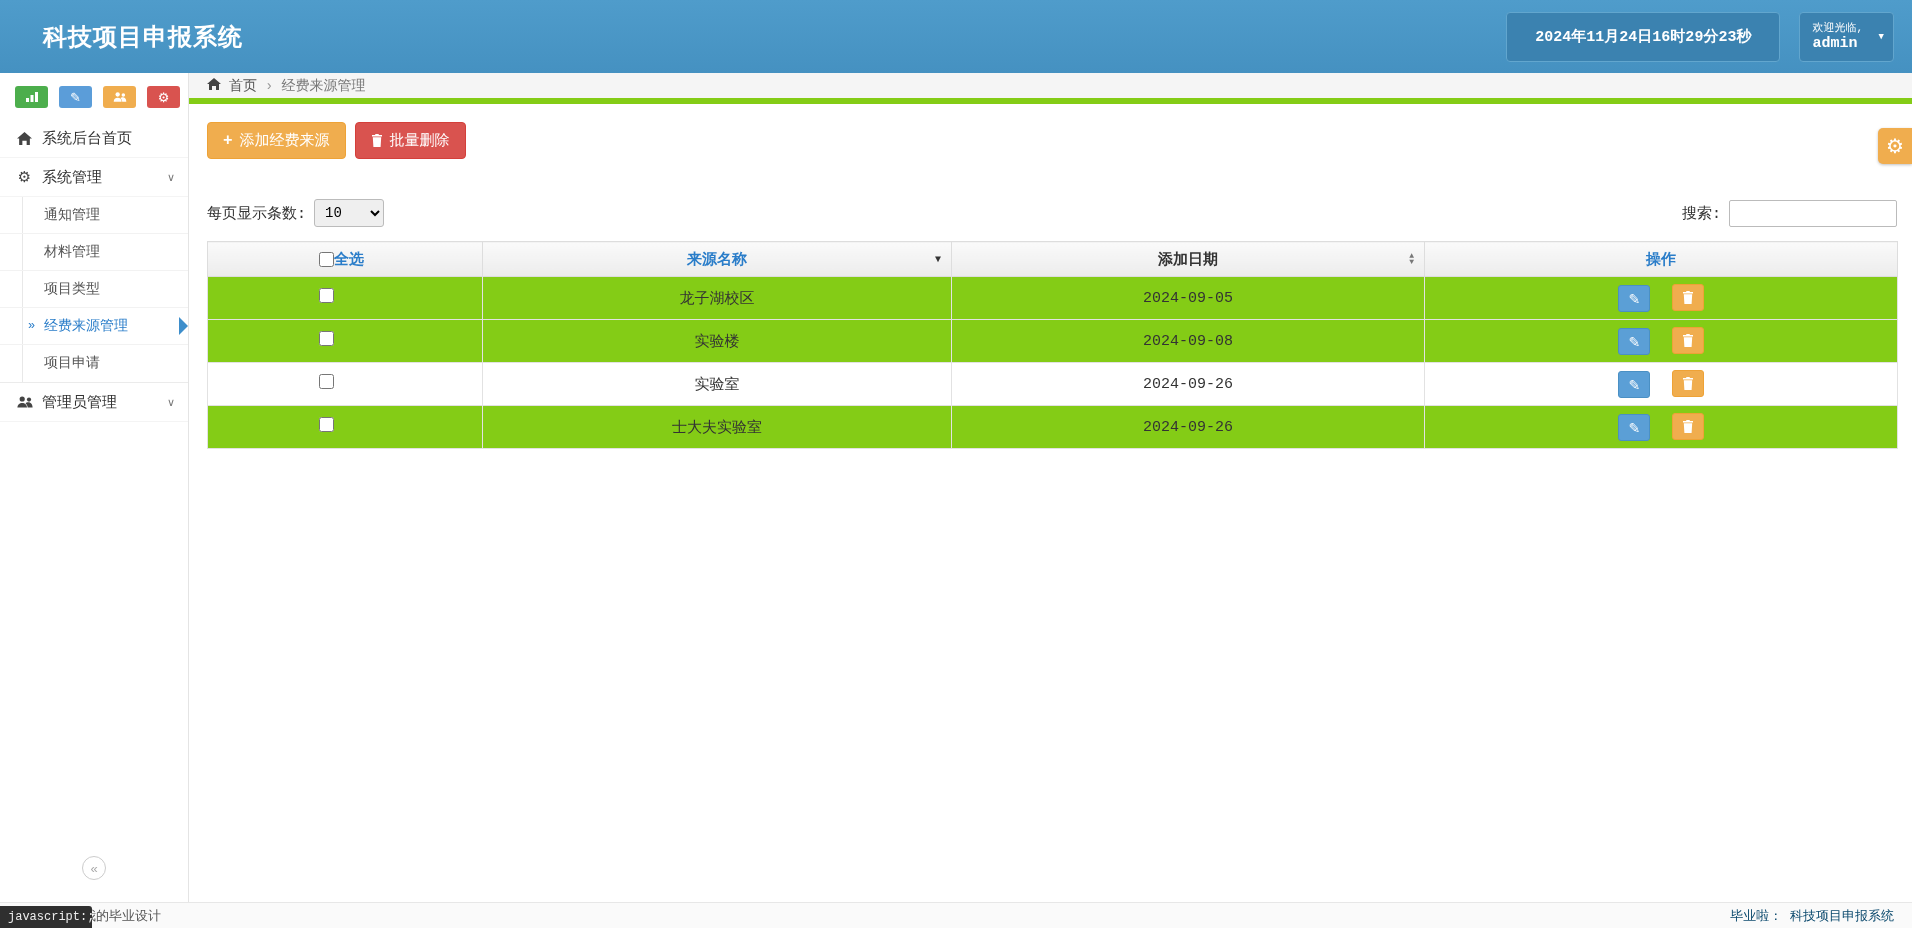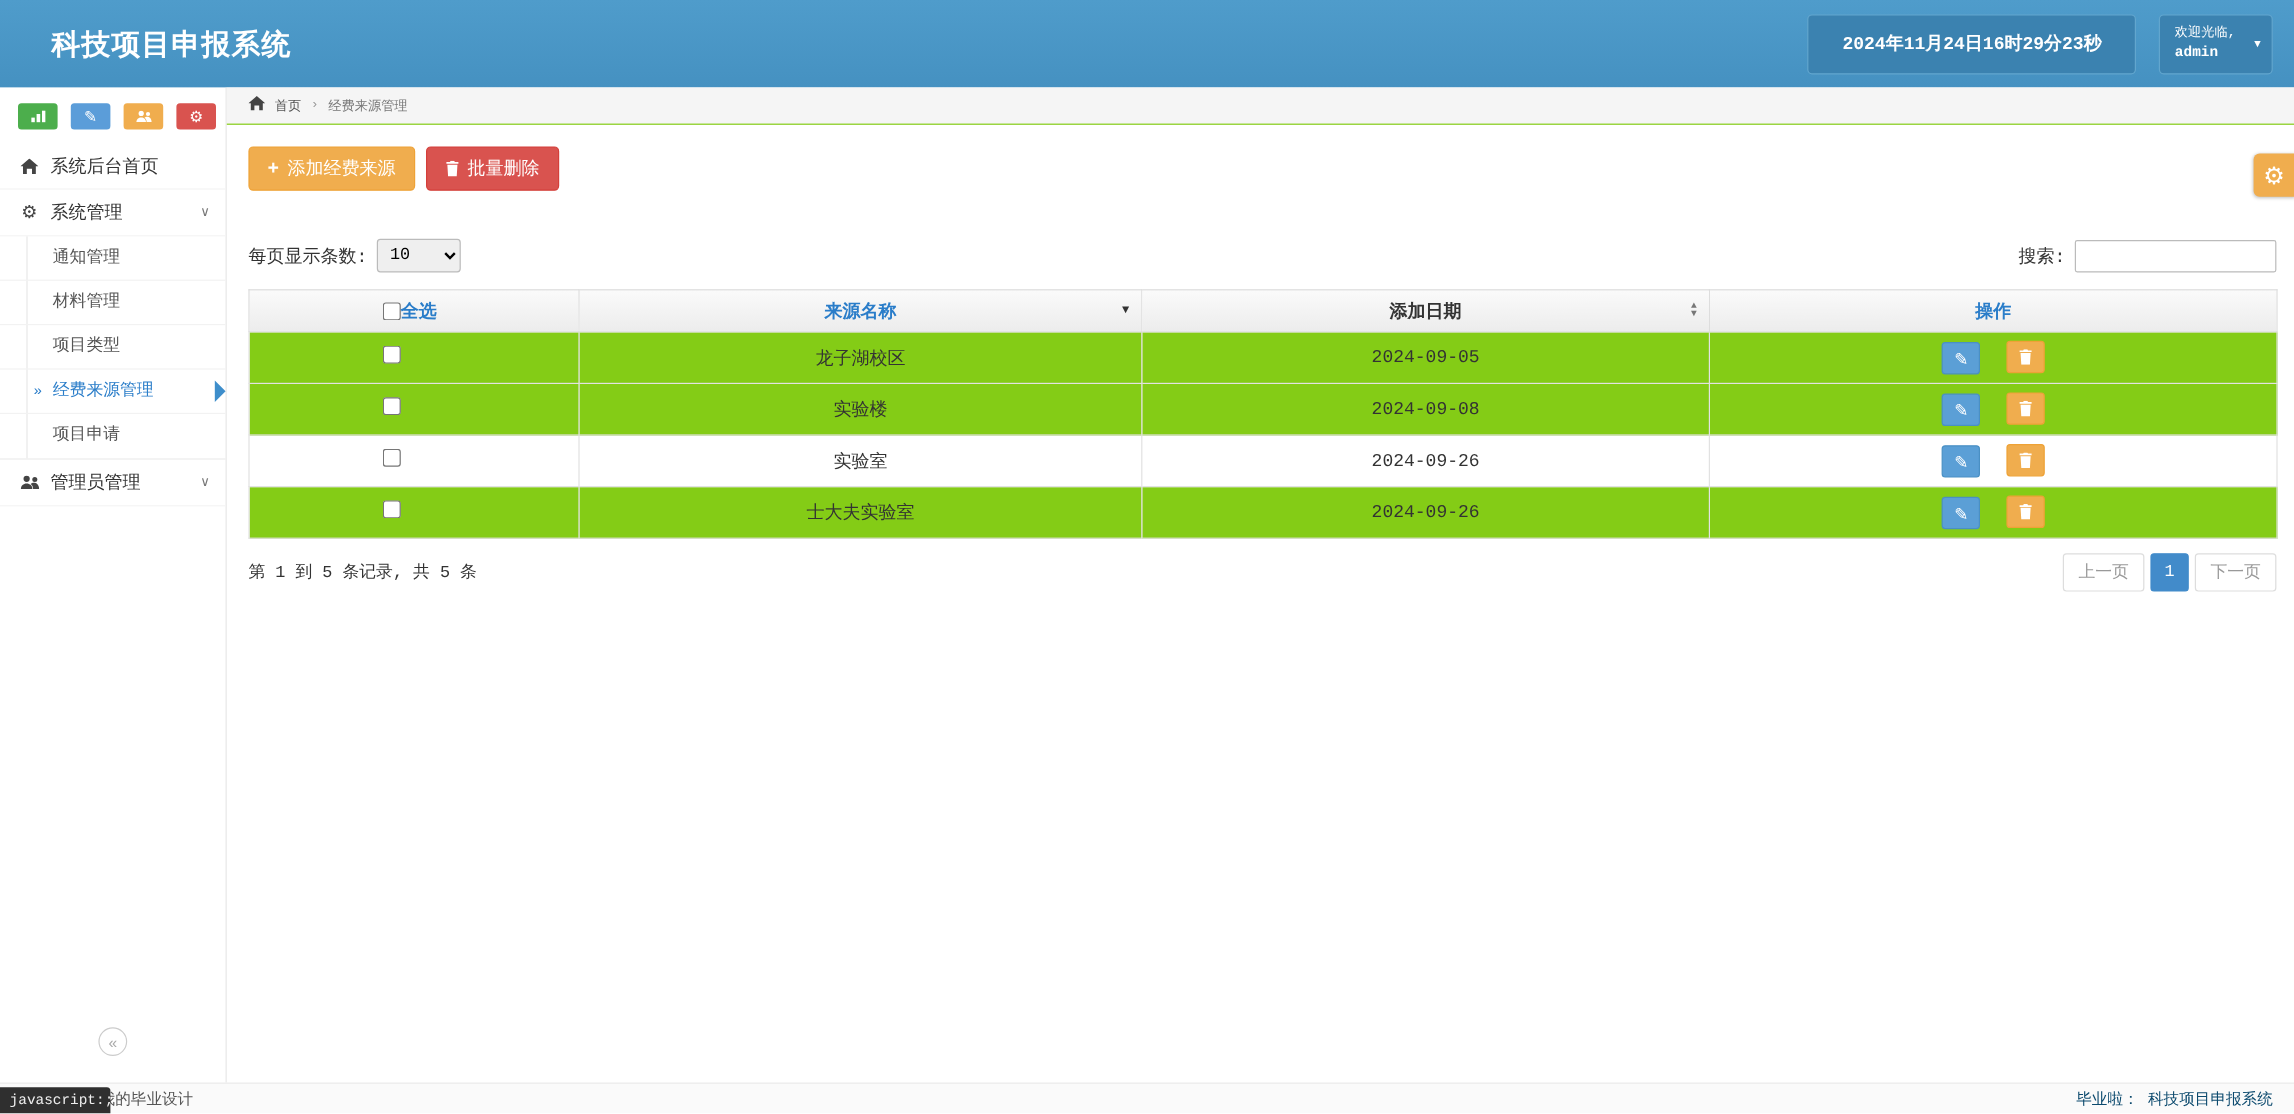--- a/index.html
+++ b/index.html
@@ -8,21 +8,21 @@
   .page { width:1912px; height:928px; display:flex; flex-direction:column; position:relative; }
 
   
   .header { height:73px; flex:0 0 73px; background:linear-gradient(180deg,#4f9ccb,#4591c1); display:flex; align-items:center; padding:0 18px 0 43px; }
   .header-title { color:#fff; font-size:24px; font-weight:bold; letter-spacing:1px; }
   .header-right { margin-left:auto; display:flex; align-items:stretch; height:50px; }
   .hdr-box { background:#3b82b0; border:1px solid #62a6ce; border-radius:4px; color:#fff; }
   .datetime-box { display:flex; align-items:center; padding:0 28px; font-size:15px; font-weight:bold; }
   .user-box { margin-left:19px; position:relative; padding:5px 30px 5px 12px; display:flex; flex-direction:column; justify-content:center; cursor:pointer; }
   .user-welcome { font-size:11px; line-height:14px; }
-  .user-name { font-size:12px; font-weight:bold; line-height:18px; }
+  .user-name { font-size:15px; font-weight:bold; line-height:18px; }
   .user-caret { position:absolute; right:9px; top:50%; transform:translateY(-50%); font-size:9px; color:#fff; }
 
   
   .body-row { flex:1 1 auto; display:flex; min-height:0; }
 
   
   .sidebar { width:189px; flex:0 0 189px; background:#fff; border-right:1px solid #e4e4e4; position:relative; }
   .quick-icons { display:flex; gap:11px; padding:13px 0 11px 15px; }
   .qbtn { width:33px; height:22px; border:none; border-radius:3px; display:flex; align-items:center; justify-content:center; color:#fff; cursor:pointer; font-size:13px; }
   .qbtn.green { background:#4cae4c; }
@@ -36,21 +36,21 @@
   .submenu::before { content:""; position:absolute; left:22px; top:0; bottom:0; width:1px; background:#e8e8e8; }
   .submenu-item { height:37px; line-height:36px; padding-left:44px; font-size:14px; color:#555; border-bottom:1px solid #f2f2f2; position:relative; cursor:pointer; }
   .submenu-item:last-child { border-bottom:none; }
   .submenu-item.active { color:#2a7dc9; }
   .submenu-item.active .marker { position:absolute; left:28px; color:#2a7dc9; font-size:12px; }
   .active-arrow { position:absolute; right:0; top:50%; transform:translateY(-50%); width:0; height:0; border-top:9px solid transparent; border-bottom:9px solid transparent; border-left:9px solid #3e8ecb; }
   .collapse-btn { position:absolute; bottom:22px; left:50%; transform:translateX(-50%); width:24px; height:24px; border-radius:50%; border:1px solid #ccc; background:#fff; color:#aaa; font-size:13px; line-height:21px; text-align:center; cursor:pointer; }
 
   
   .main { flex:1 1 auto; position:relative; background:#fff; min-width:0; }
-  .breadcrumb { height:31px; background:#f5f5f5; border-bottom:1px solid #84cc16; display:flex; align-items:center; gap:8px; padding-left:18px; font-size:11px; color:#555; }
+  .breadcrumb { height:31px; background:#f5f5f5; border-bottom:6px solid #84cc16; display:flex; align-items:center; gap:8px; padding-left:18px; font-size:14px; color:#555; }
   .breadcrumb .sep { color:#999; }
   .breadcrumb .current { color:#777; }
   .gear-float { position:absolute; top:55px; right:0; width:34px; height:36px; background:#f0ad4e; border:none; border-radius:5px 0 0 5px; color:#fff; font-size:20px; cursor:pointer; box-shadow:0 1px 3px rgba(0,0,0,.25); z-index:5; display:flex; align-items:center; justify-content:center; }
 
   .content { padding:18px 15px 0 18px; }
   .toolbar { display:flex; gap:9px; }
   .btn { display:inline-flex; align-items:center; gap:7px; height:37px; padding:0 15px; border-radius:4px; font-size:15px; color:#fff; cursor:pointer; font-family:inherit; }
   .btn-add { background:#f0ad4e; border:1px solid #eea236; }
   .btn-add .plus { font-weight:bold; font-size:16px; }
   .btn-danger { background:#d9534f; border:1px solid #d43f3a; }
@@ -303,28 +303,20 @@
                 <button class="row-btn del">
                     <svg width="12" height="13" viewBox="0 0 12 13" fill="#fff">
                       <path d="M4.5 0h3l.5 1H11v1.4H1V1h3zM1.8 3.2h8.4L9.6 13H2.4z"></path>
                     </svg>
                   </button>
               </td>
             </tr>
           </tbody>
         </table>
 
-        <div class="table-footer">
-          <span class="summary">第 1 到 5 条记录, 共 5 条</span>
-          <div class="pagination">
-            <button class="page-btn">上一页</button>
-            <button class="page-btn current">1</button>
-            <button class="page-btn">下一页</button>
-          </div>
-        </div>
 
       </div>
     </div>
   </div>
 
   <div class="footer">
     <span>版权所有：我的毕业设计</span>
     <span class="right">毕业啦： 科技项目申报系统</span>
   </div>
 

